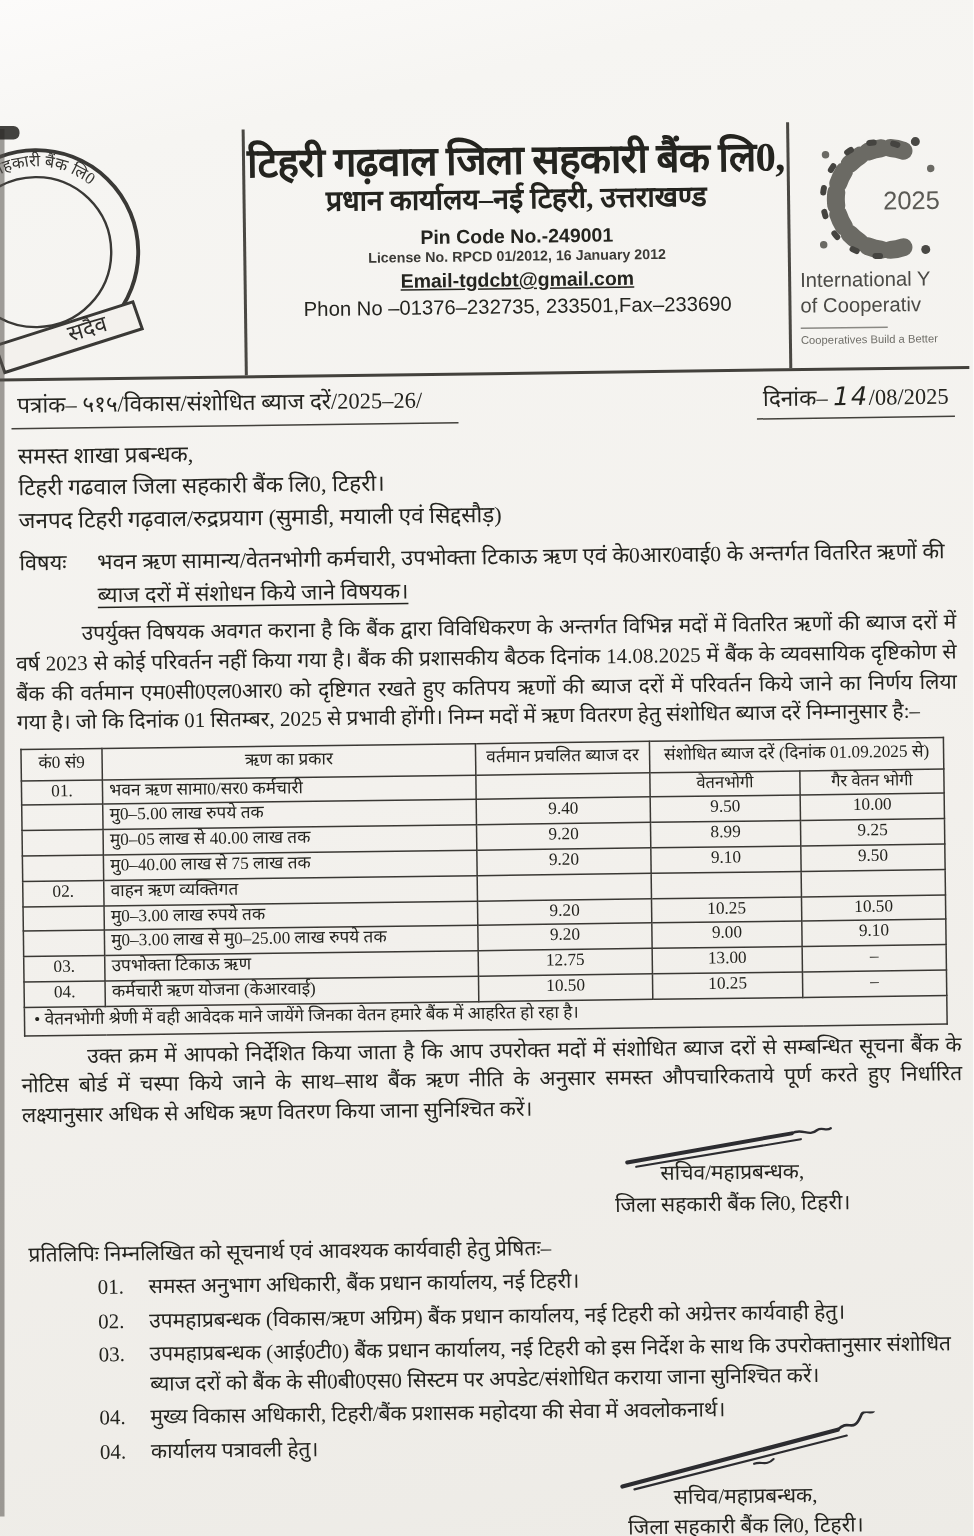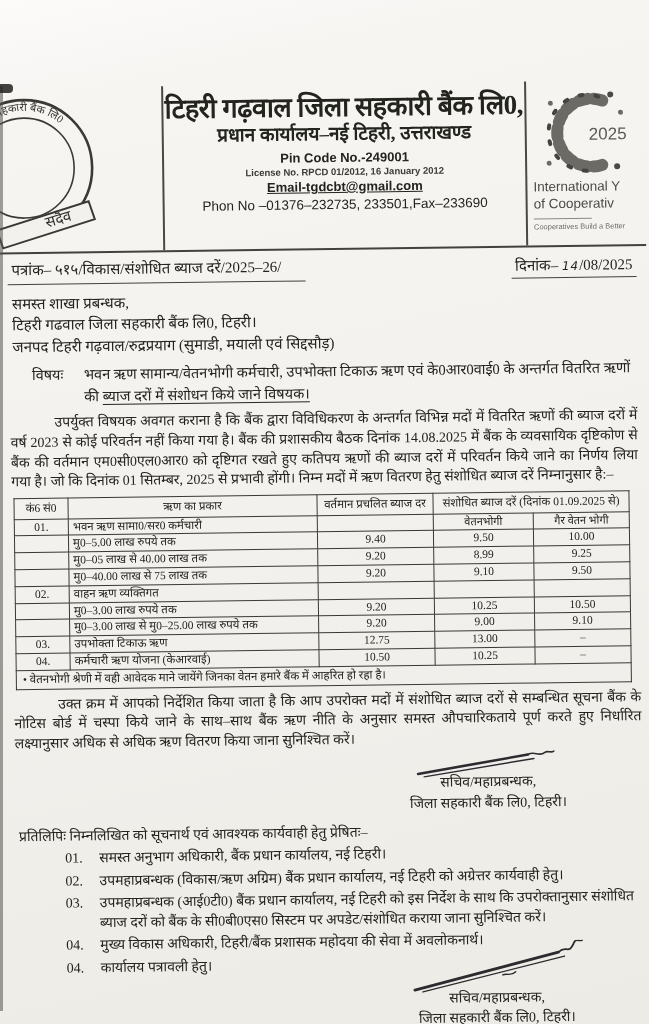--- a/index.html
+++ b/index.html
@@ -33,26 +33,26 @@
   .iyc-title { font-family:"Liberation Sans",sans-serif; font-size:13.5px; color:#4b4a46;
                line-height:1.25; white-space:nowrap; margin-top:-4px; }
   .iyc-rule { width:58px; height:1px; background:#8a8984; margin:5px 0 3px; }
   .iyc-tagline { font-family:"Liberation Sans",sans-serif; font-size:7.5px; color:#6f6e68; white-space:nowrap; }
 
   
   .ref-row { display:flex; justify-content:space-between; align-items:flex-end;
              margin:5px 10px 0 10px; font-size:15px; }
   .patrank { border-bottom:1.5px solid #43413c; padding:0 24px 5px 4px; }
   .dateline{ border-bottom:1.5px solid #43413c; padding:0 4px 3px 4px; }
-  .hand { font-family:"DejaVu Sans",sans-serif; font-style:italic; font-size:12px; letter-spacing:1px; }
+  .hand { font-family:"DejaVu Sans",sans-serif; font-style:italic; font-size:17px; letter-spacing:1px; }
 
   
   .recipient { margin:9px 14px 0 14px; font-size:15px; line-height:1.42; }
   .subject { display:flex; margin:7px 14px 0 14px; font-size:14.5px; line-height:1.5; }
-  .subject-label { flex:0 0 52px;margin-left:19px; }
+  .subject-label { flex:0 0 52px; }
   .subject-text { flex:1; }
   .u { text-decoration:underline; text-underline-offset:3px; }
 
   
   .body-para { margin:5px 11px 0 11px; font-size:14px; line-height:1.40;
                text-align:justify; text-indent:44px; }
 
   
   table.rates { width:615px; margin:6px 0 0 13px; border-collapse:collapse;
                 font-size:11.5px; line-height:1.2; table-layout:fixed; }
@@ -159,21 +159,21 @@
     <table class="rates">
       <colgroup>
         <col style="width:54px">
           <col style="width:249px">
           <col style="width:116px">
         <col style="width:100px">
           <col style="width:96px">
       </colgroup>
       <tbody>
           <tr>
-        <th>कं6 सं0</th>
+        <th>कं0 सं9</th>
         <th>ऋण का प्रकार</th>
         <th>वर्तमान प्रचलित ब्याज दर</th>
         <th colspan="2">संशोधित ब्याज दरें (दिनांक 01.09.2025 से)</th>
       </tr>
       <tr>
         <td class="c">01.</td>
         <td class="t">भवन ऋण सामा0/सर0 कर्मचारी</td>
         <td class="c"></td>
         <td class="subhead">वेतनभोगी</td>
         <td class="subhead">गैर वेतन भोगी</td>

